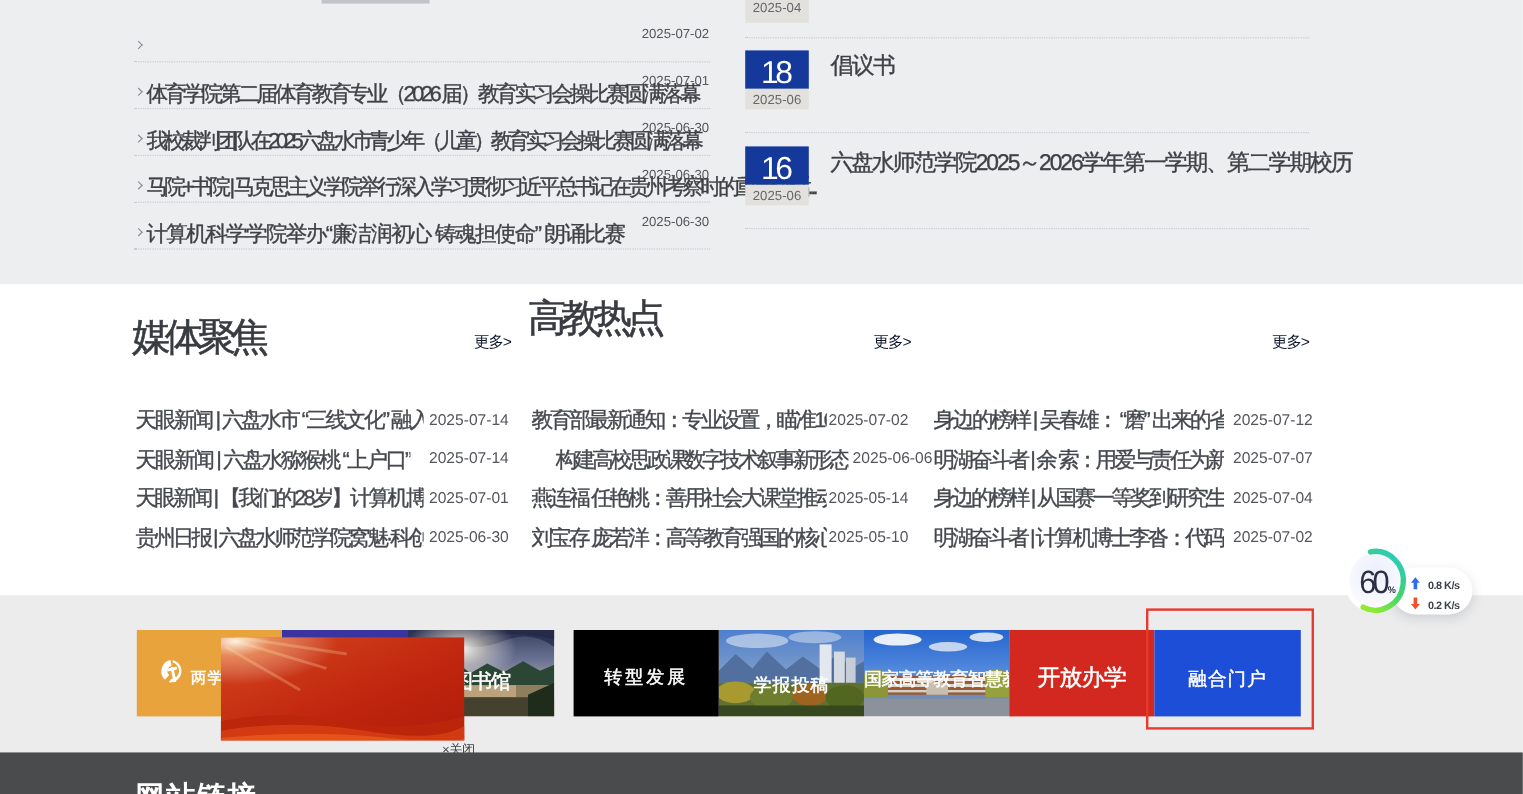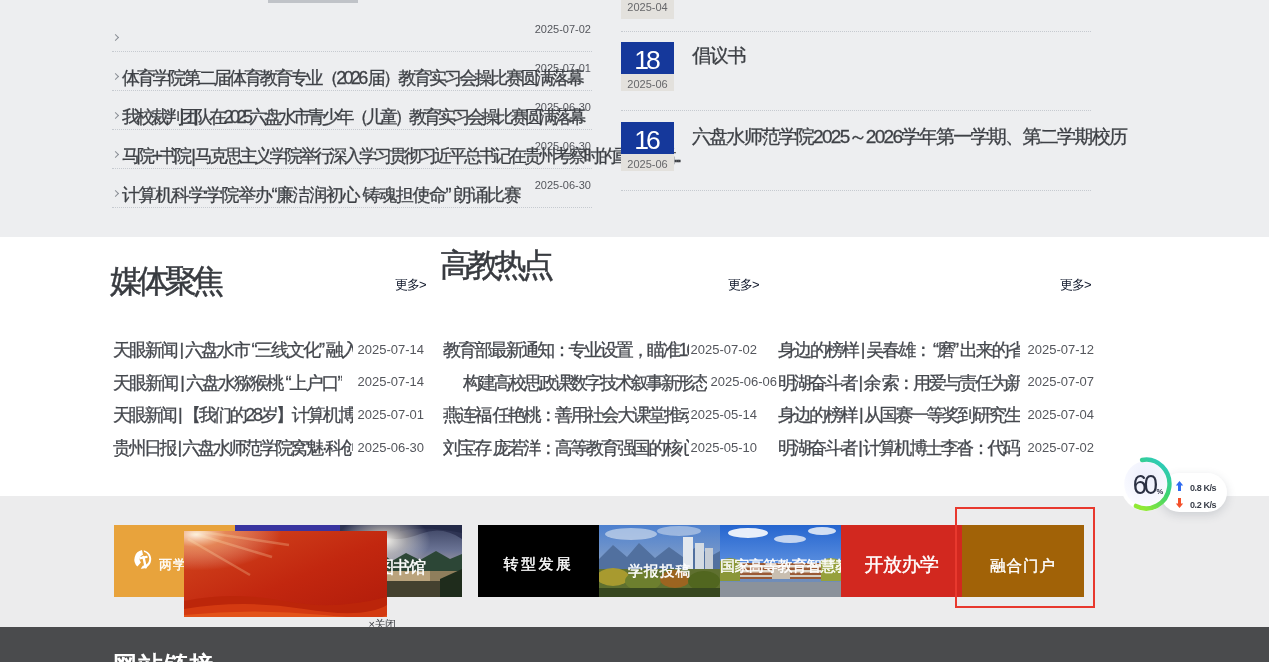--- a/index.html
+++ b/index.html
@@ -234,21 +234,21 @@
       <rect x="52" y="44" width="18" height="10" fill="#c8beb0"></rect>
       <path d="M0 36 q10 -6 20 0 v20 h-20 z" fill="#8a9638"></path>
       <path d="M121 36 q-10 -6 -20 0 v20 h20 z" fill="#96a03c"></path>
       <path d="M0 57 h121 v15 h-121z" fill="#8b929b"></path>
     </svg>
     <div class="tlabel" style="top:32px; font-size:15px; letter-spacing:-0.6px;">国家高等教育智慧教育</div>
   </div>
   <div class="tile" style="left:841px; width:121px; background:#d2281f;">
     <div class="tlabel" style="top:27px; font-size:19px; letter-spacing:-0.5px;">开放办学</div>
   </div>
-  <div class="tile" style="left:962px; width:122px; background:#a16207;">
+  <div class="tile" style="left:962px; width:122px; background:#1d4ed8;">
     <div class="tlabel" style="top:31px; font-size:15.5px; letter-spacing:0.9px;">融合门户</div>
   </div>
 
   <div class="abs" style="left:955px; top:11px; width:140px; height:101px; border:2.5px solid #e8392e;"></div>
 
   <div class="abs" id="popup" style="left:184px; top:35px; width:203px; height:86px;">
     <svg width="203" height="86" viewBox="0 0 203 86" preserveAspectRatio="none" style="position:absolute;left:0;top:0;">
       <defs>
         <linearGradient id="pr" x1="0" y1="0" x2="1" y2="1">
           <stop offset="0" stop-color="#d4491f"></stop>

